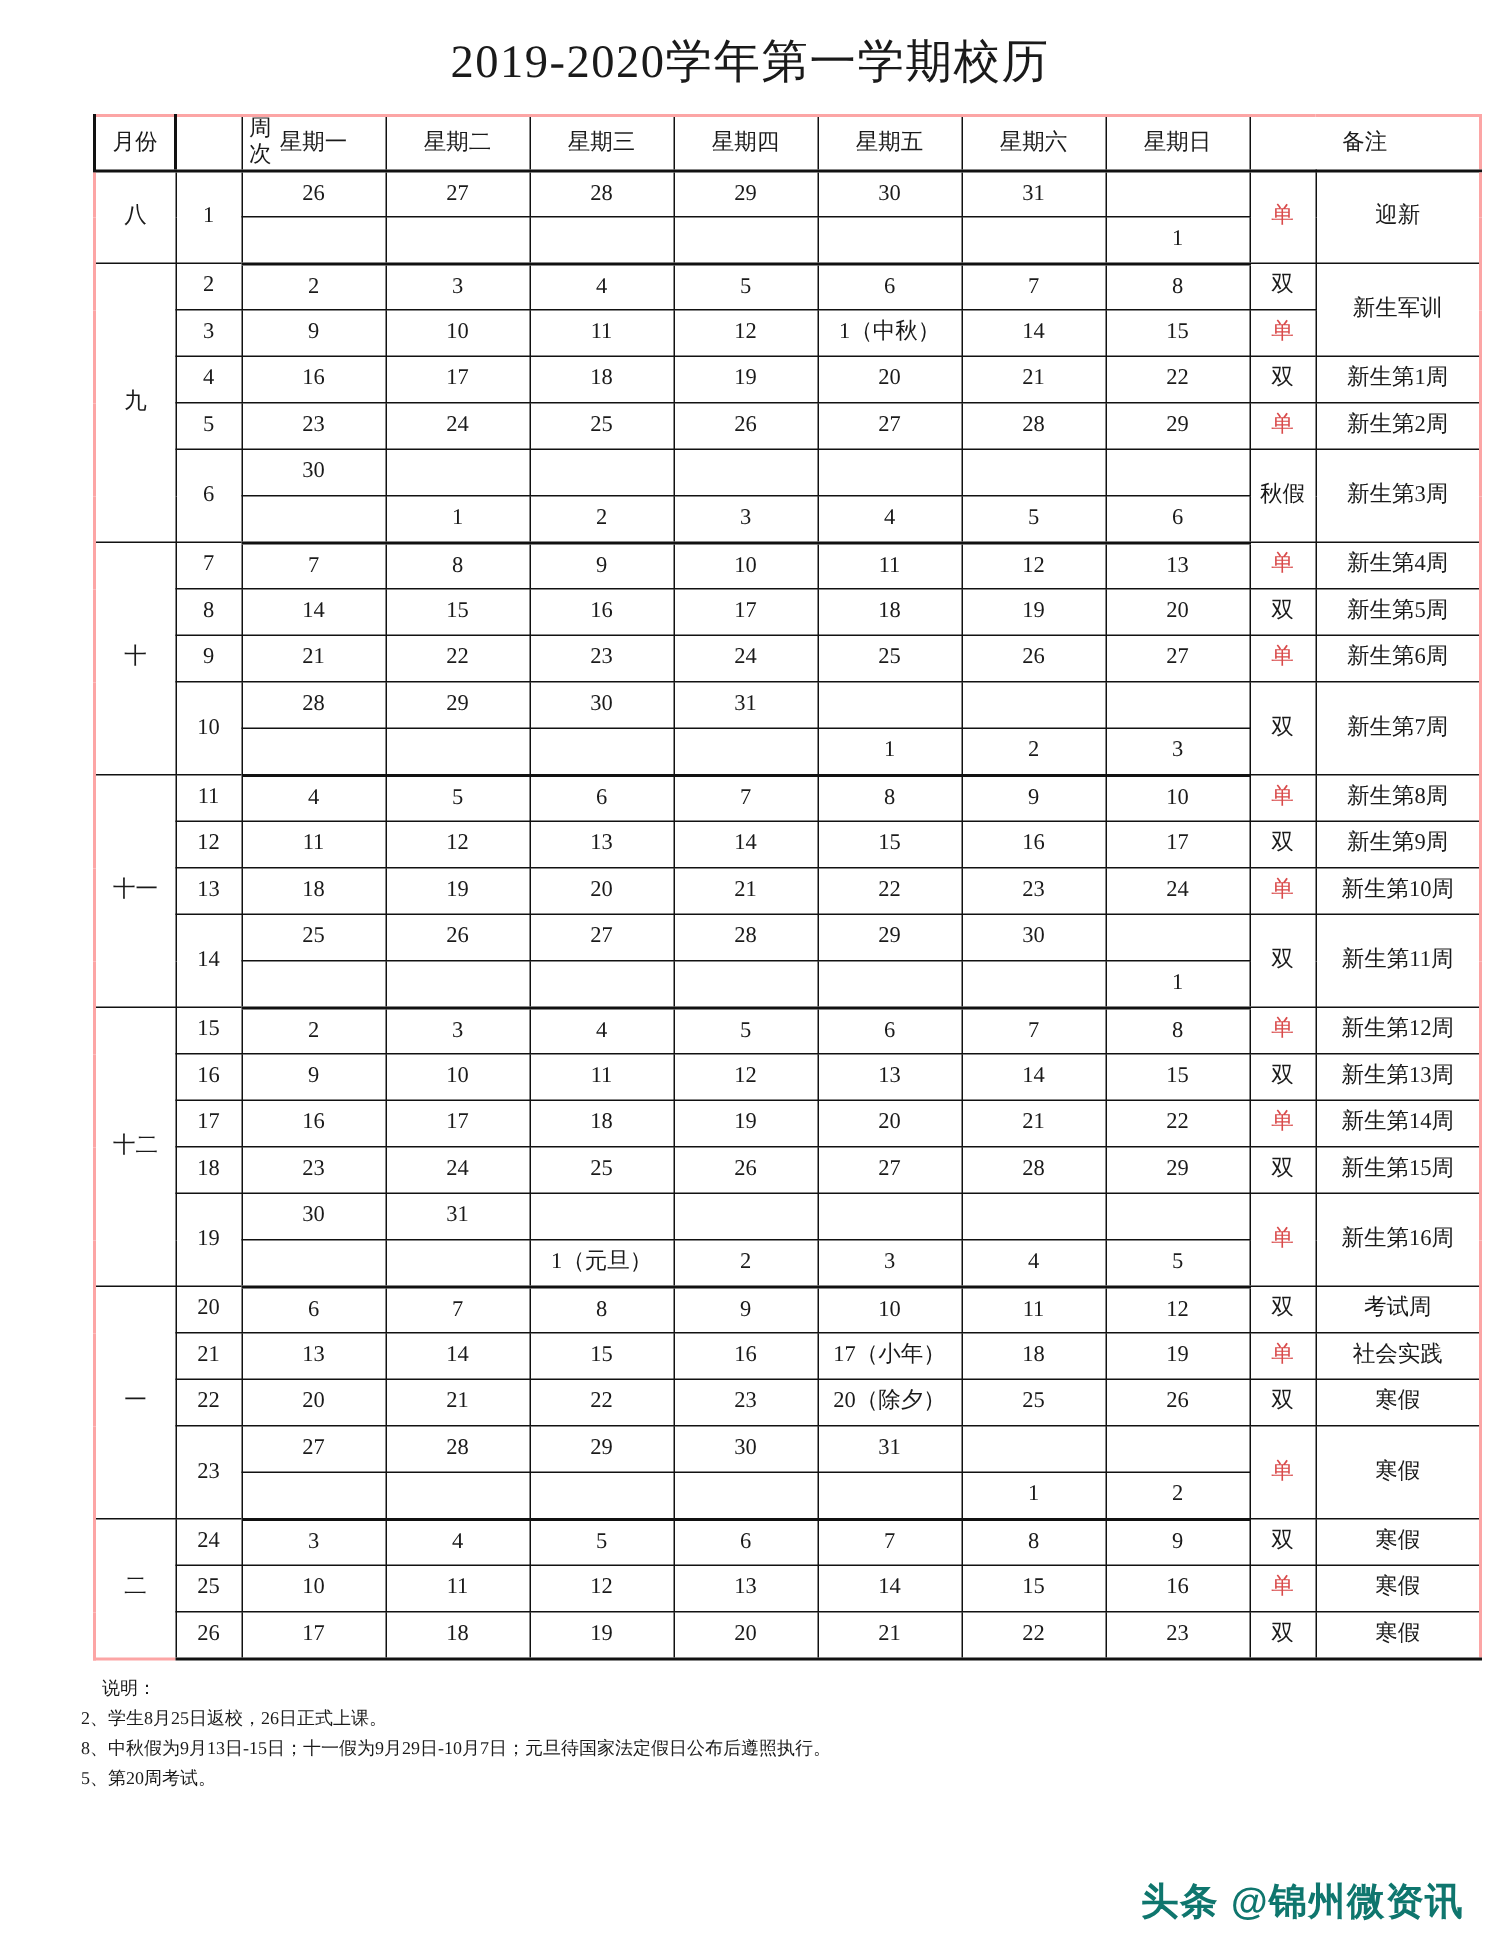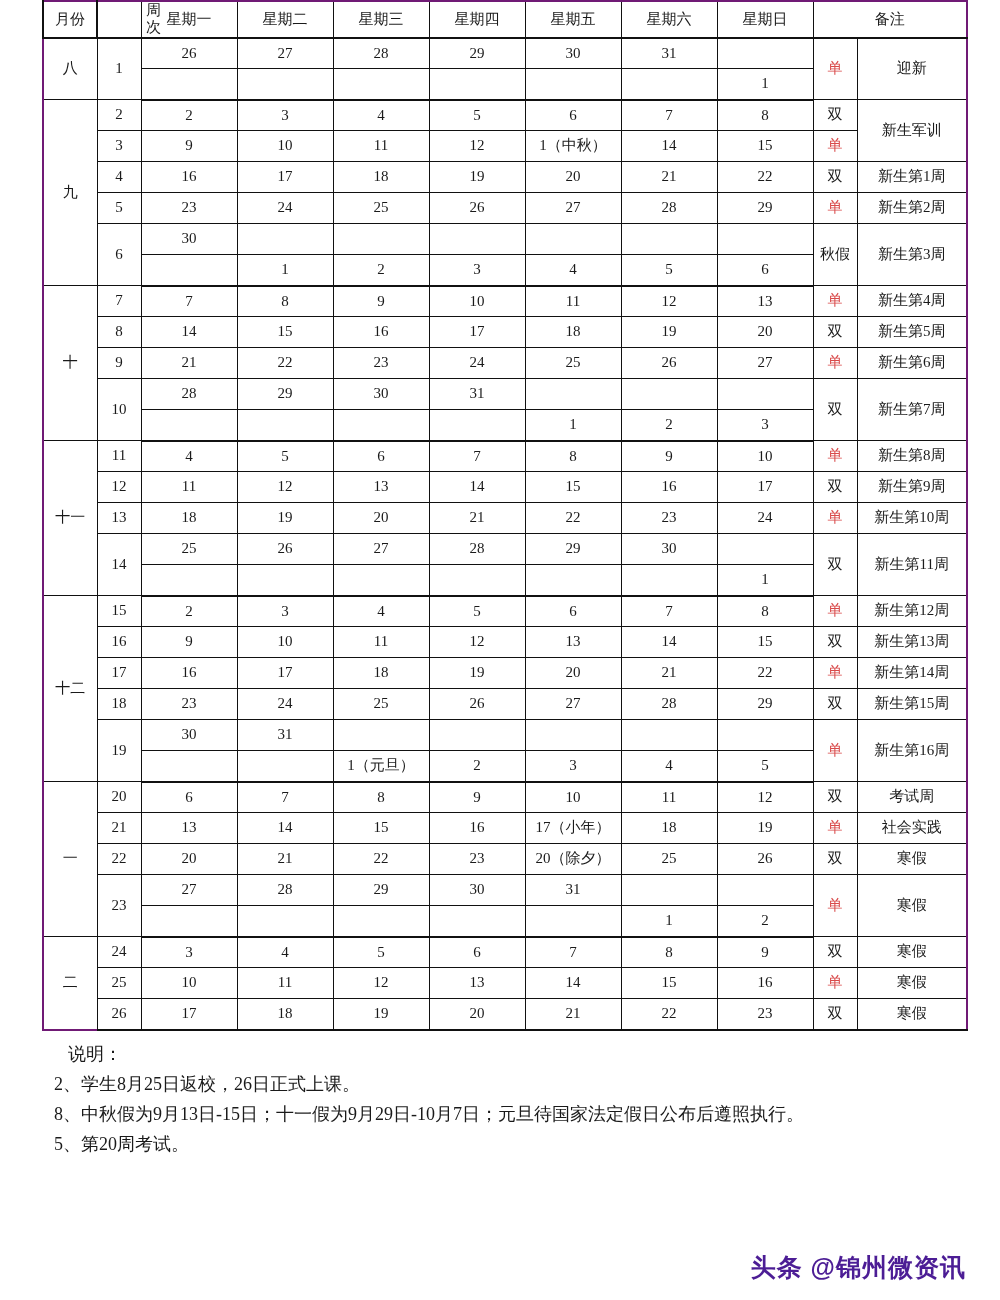--- a/index.html
+++ b/index.html
@@ -22,21 +22,22 @@
     padding-top: 20px;
     padding-bottom: 14px;
     font-weight: normal;
     white-space: nowrap;
   }
   #cal-wrap { padding: 0 42px; }
   table.cal {
     border-collapse: collapse;
     width: 916px;
     table-layout: fixed;
-    border: 2px solid #701a75;
+    border: 2px solid #fca5a5;
+    margin-left: 20px;
   }
   table.cal td, table.cal th {
     border: 1px solid #111;
     text-align: center;
     vertical-align: middle;
     font-size: 15px;
     font-weight: normal;
     padding: 0;
     height: 31px;
     line-height: 1.15;
@@ -65,42 +66,43 @@
   td.even { color: #1a1a1a; }
 
   td.shade { background: #e8e8e8; }
   td.halfrow { height: 27px; }
 
   
   tr.month-end > td { border-bottom: 2px solid #111; }
 
   #notes {
     padding: 8px 0 0 54px;
-    font-size: 18px;
+    font-size: 12px;
     line-height: 1.68;
     font-family: "Liberation Serif", "DejaVu Serif", serif;
   }
   #notes .head { padding-left: 14px; }
   #watermark {
     position: absolute;
-    right: 34px;
+    right: 24px;
     bottom: 16px;
     font-size: 25px;
-    color: #4c1d95;
+    color: #0f766e;
     font-family: "Liberation Sans", "DejaVu Sans", sans-serif;
     font-weight: bold;
     letter-spacing: 1px;
     white-space: nowrap;
   }
 </style>
 </head>
 <body>
 
 <div id="page">
 
+  <div id="title">2019-2020学年第一学期校历</div>
 
   <div id="cal-wrap">
     <table class="cal">
       <colgroup>
         <col class="c-month">
           <col class="c-week">
         <col class="c-day">
           <col class="c-day">
           <col class="c-day">
           <col class="c-day">

